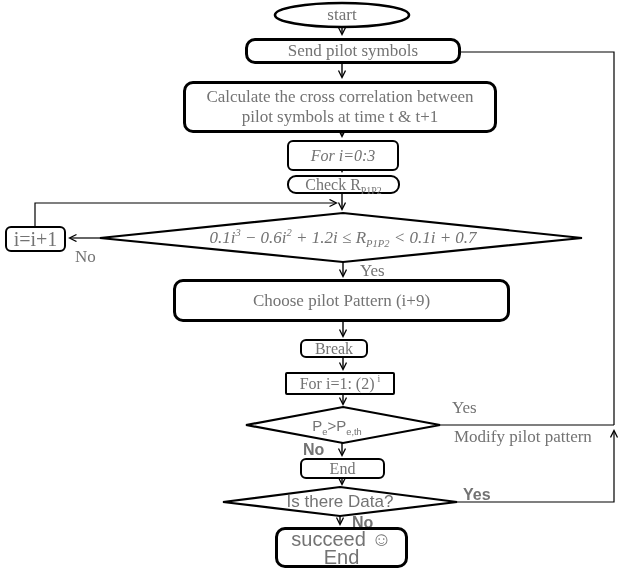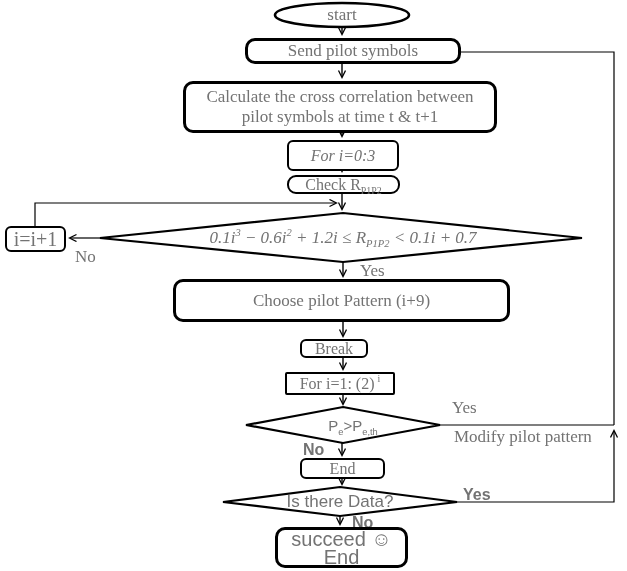--- a/index.html
+++ b/index.html
@@ -109,21 +109,21 @@
   <div class="node big multiline" style="left:173px;top:279px;width:337px;height:43px;">
     <span>Choose pilot Pattern (i+9)</span>
   </div>
 
   <div class="node" style="left:300px;top:339px;width:68px;height:19px;border-radius:6px;font-size:16px;">Break</div>
 
   <div class="node" style="left:285px;top:372px;width:110px;height:23px;border-radius:2px;font-size:16px;">
     <span><span>For i=1: (2)</span><sup class="s gap">i</sup></span>
   </div>
 
-  <div class="dtext sans" style="left:256px;top:413px;width:194px;height:24px;font-size:15px;">
+  <div class="dtext sans" style="left:240px;top:413px;width:194px;height:24px;font-size:15px;">
     <span><span>P</span><sub class="s">e</sub><span>&gt;P</span><sub class="s">e,th</sub></span>
   </div>
 
   <div class="free" style="left:452px;top:398px;">Yes</div>
   <div class="free" style="left:454px;top:427px;">Modify pilot pattern</div>
   <div class="free sans-label" style="left:303px;top:441px;">No</div>
 
   <div class="node" style="left:300px;top:458px;width:85px;height:21px;border-radius:6px;font-size:16px;">End</div>
 
   <div class="dtext sans" style="left:223px;top:490px;width:234px;height:24px;font-size:17px;">Is there Data?</div>

